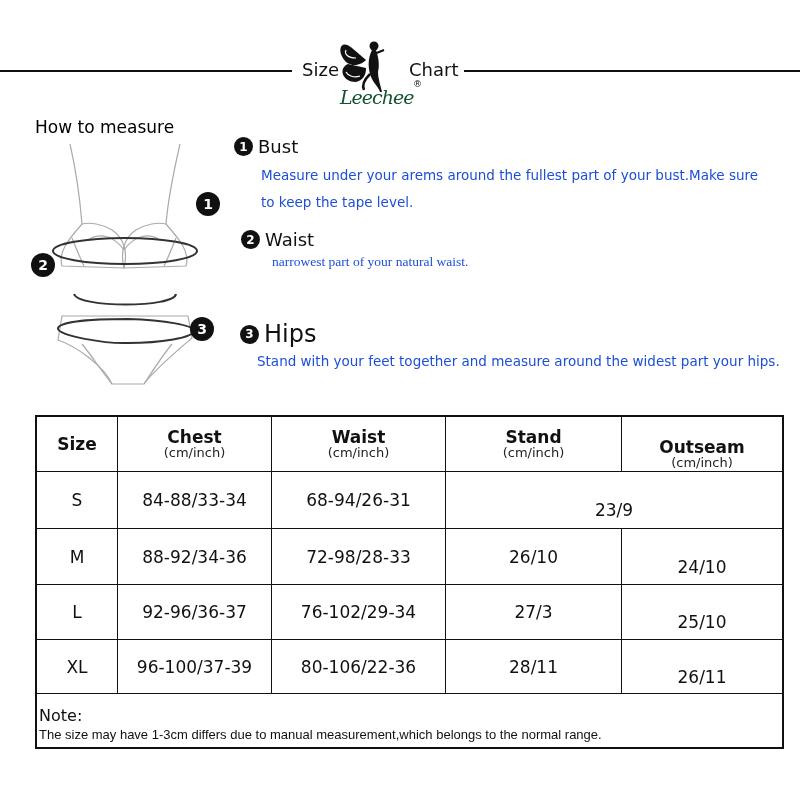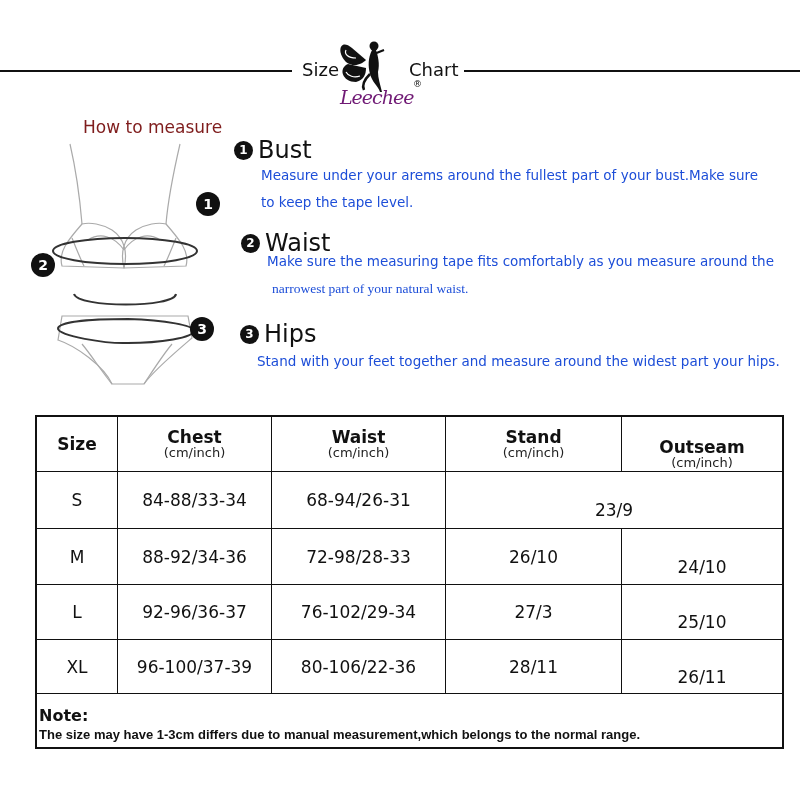--- a/index.html
+++ b/index.html
@@ -6,50 +6,50 @@
   body { width:800px; height:800px; position:relative; overflow:hidden;
          font-family:"DejaVu Sans", sans-serif; color:#111; }
 
   
   .hline { position:absolute; height:2px; background:#111; top:70px; }
   .hline.left { left:0; width:292px; }
   .hline.right { left:464px; width:336px; }
   .title-word { position:absolute; top:59px; font-size:18px; color:#111; }
   .logo-wrap { position:absolute; left:334px; top:34px; width:92px; height:80px; }
   .logo-text { position:absolute; left:6px; top:52px; font-family:"DejaVu Serif", serif;
-               font-style:italic; font-size:19px; color:#701a75; letter-spacing:-1px; }
+               font-style:italic; font-size:19px; color:#14532d; letter-spacing:-1px; }
   .reg { position:absolute; left:413px; top:79px; font-size:9px; color:#111; }
 
   
-  .howto { position:absolute; left:35px; top:117px; font-size:17px; color:#7f1d1d;margin-left:48px; }
+  .howto { position:absolute; left:35px; top:117px; font-size:17px; color:#000000; }
   .figure { position:absolute; left:28px; top:140px; width:210px; height:250px; }
   .num-badge { position:absolute; width:24px; height:24px; border-radius:50%;
                background:#111; color:#fff; font-weight:bold; font-size:14px;
                display:flex; align-items:center; justify-content:center; }
 
   
   .sec-head { position:absolute; display:flex; align-items:center; gap:5px; }
   .sec-icon { width:19px; height:19px; border-radius:50%; background:#111; color:#fff;
               font-size:12px; font-weight:bold; display:flex; align-items:center; justify-content:center; }
-  .sec-title { font-size:24px; color:#111; }
+  .sec-title { font-size:18px; color:#111; }
   .sec-body { position:absolute; font-size:13.5px; color:#1d4ed8; line-height:27px; }
 
   
   .table { position:absolute; left:35px; top:415px; width:749px; border:2px solid #111; box-sizing:border-box; }
   .row { display:flex; border-bottom:1.5px solid #111; box-sizing:border-box; }
   .cell { border-right:1.5px solid #111; box-sizing:border-box; display:flex; flex-direction:column;
           align-items:center; justify-content:center; font-size:17px; color:#111; }
   .cell:last-child { border-right:none;margin-top:20px; }
   .c0 { width:81px; } .c1 { width:154px; } .c2 { width:174px; } .c3 { width:176px; } .c4 { flex:1; }
   .hrow { height:55px; }
   .drow { height:57px; }
   .drow.r1 { height:56px; } .drow.r2 { height:55px; } .drow.r3 { height:54px; }
   .hcell-title { font-weight:bold; font-size:17px; line-height:18px; }
   .hcell-unit { font-size:13px; line-height:14px; color:#222; }
-  .note { padding:12px 0 0 2px; height:53px; box-sizing:border-box;font-weight:bold; }
+  .note { padding:12px 0 0 2px; height:53px; box-sizing:border-box; }
   .note-label { font-size:16px; line-height:20px; }
   .note-text { font-size:13px; line-height:18px; white-space:nowrap; font-family:"Liberation Sans", sans-serif; }
 </style>
 </head>
 <body>
 
 <div class="hline left"></div>
 <div class="title-word" style="left:302px;">Size</div>
 <div class="logo-wrap">
   <svg width="92" height="80" viewBox="0 0 92 80">
@@ -107,21 +107,20 @@
 <div class="sec-body" style="left:261px; top:162px;">
   <div>Measure under your arems around the fullest part of your bust.Make sure</div>
   <div>to keep the tape level.</div>
 </div>
 
 <div class="sec-head" style="left:241px; top:229px;">
   <div class="sec-icon">2</div>
   <div class="sec-title">Waist</div>
 </div>
 <div class="sec-body" style="left:267px; top:248px;">
-  <div>Make sure the measuring tape fits comfortably as you measure around the</div>
   <div style="padding-left:5px;font-family:Liberation Serif, serif;">narrowest part of your natural waist.</div>
 </div>
 
 <div class="sec-head" style="left:240px; top:320px;">
   <div class="sec-icon">3</div>
   <div class="sec-title" style="font-size:24px;">Hips</div>
 </div>
 <div class="sec-body" style="left:257px; top:348px;">
   <div>Stand with your feet together and measure around the widest part your hips.</div>
 </div>

